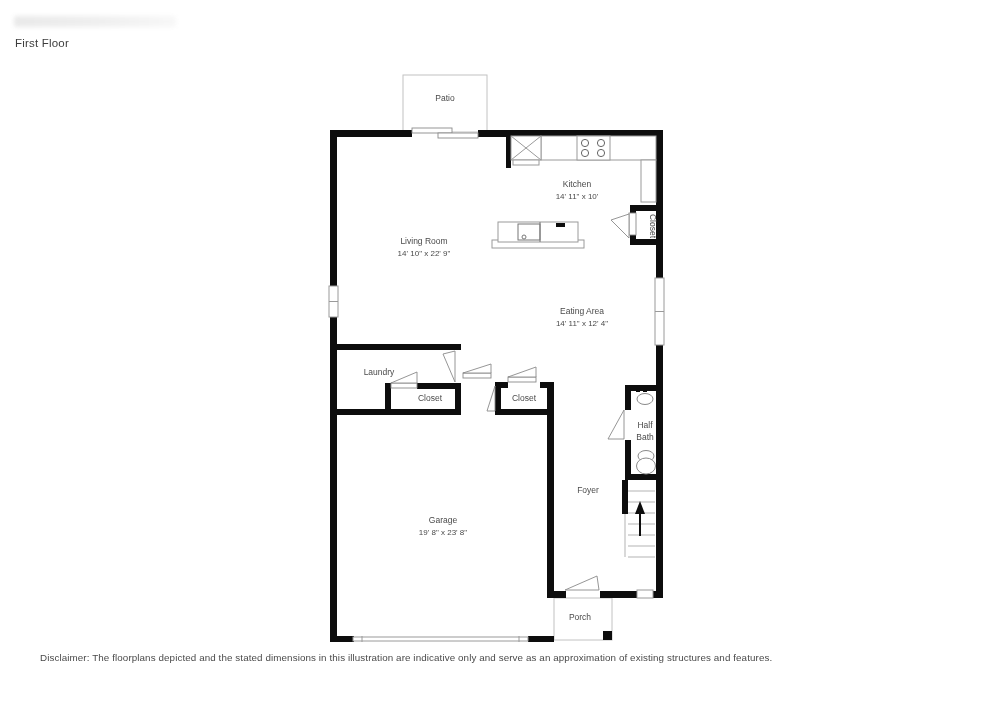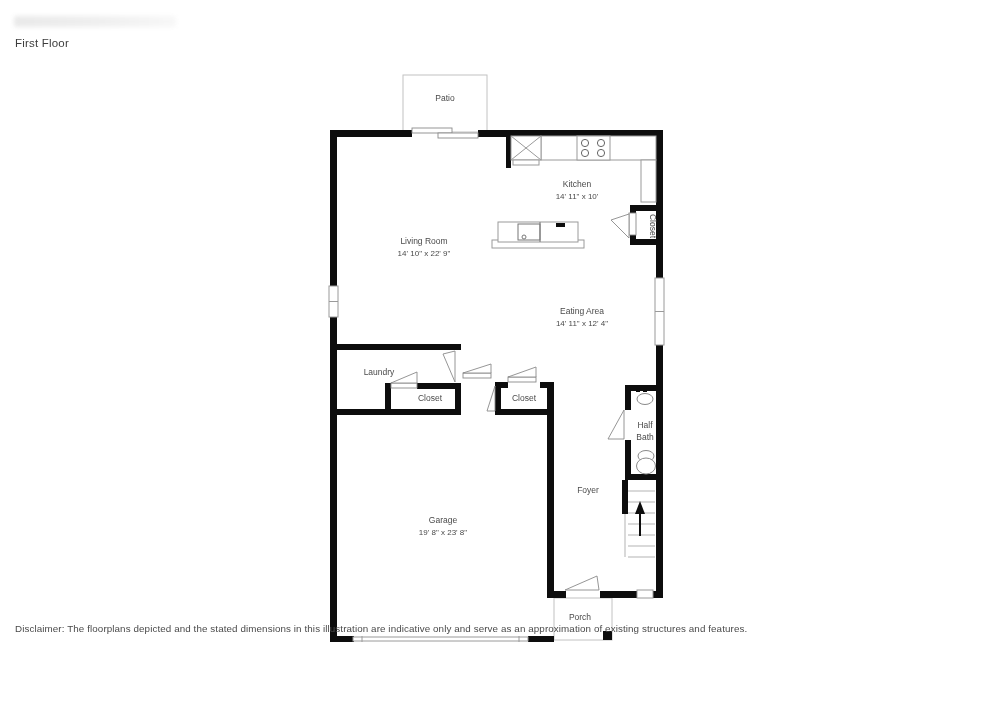--- a/index.html
+++ b/index.html
@@ -3,21 +3,21 @@
 <meta charset="utf-8">
 <style>
   html,body{margin:0;padding:0;background:#ffffff;}
   body{font-family:"Liberation Sans", sans-serif;}
   .page{position:relative;width:884px;height:707px;background:#fff;overflow:hidden;}
   .watermark{position:absolute;left:14px;top:16px;width:162px;height:11px;
     background:linear-gradient(90deg,#d8d8d8 0%,#e3e3e3 55%,#f2f2f2 100%);
     filter:blur(2px);opacity:.55;border-radius:2px;}
   .floor-title{position:absolute;left:15px;top:37px;font-size:11.5px;color:#3d3d3d;letter-spacing:.2px;}
   .disclaimer{position:absolute;left:15px;right:10px;font-size:9.8px;color:#4a4a4a;letter-spacing:.1px;}
-  .disclaimer.l1{top:623px;}
+  .disclaimer.l1{top:652px;margin-left:25px;}
   .disclaimer.l2{top:680px;}
   svg{position:absolute;left:0;top:0;}
   svg text{font-family:"Liberation Sans",sans-serif;font-size:8.5px;fill:#4a4a4a;text-anchor:middle;}
   svg text.dims{font-size:8px;}
   .wall{fill:#0d0d0d;}
   .thin{fill:#ffffff;stroke:#9a9a9a;stroke-width:1;}
   .lite{fill:#ffffff;stroke:#c2c2c2;stroke-width:1;}
   .leaf{fill:#ffffff;stroke:#8a8a8a;stroke-width:0.9;}
   .ln{stroke:#9a9a9a;stroke-width:1;fill:none;}
   .tread{stroke:#b3b3b3;stroke-width:1;}

